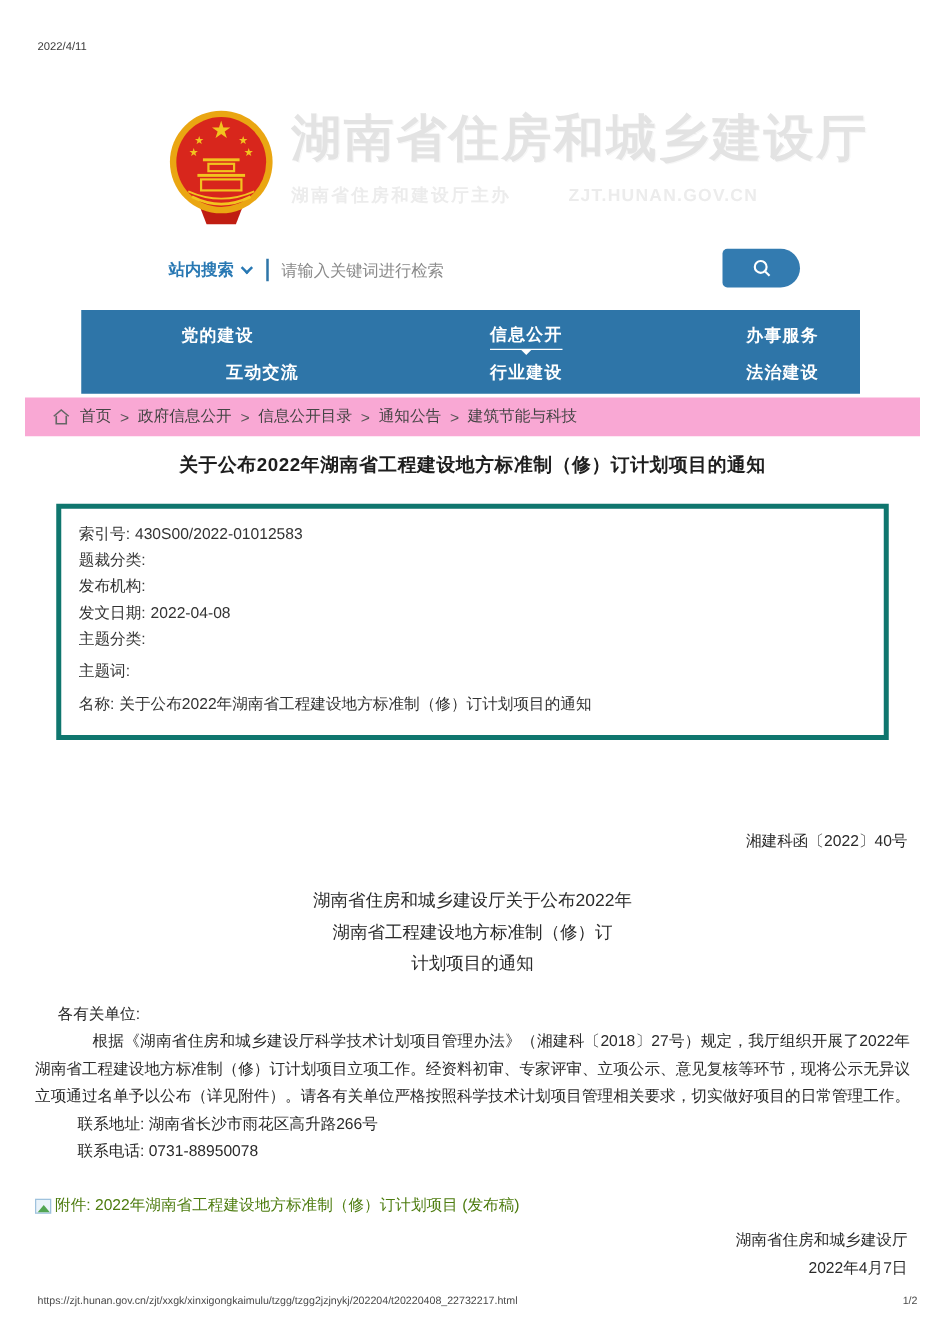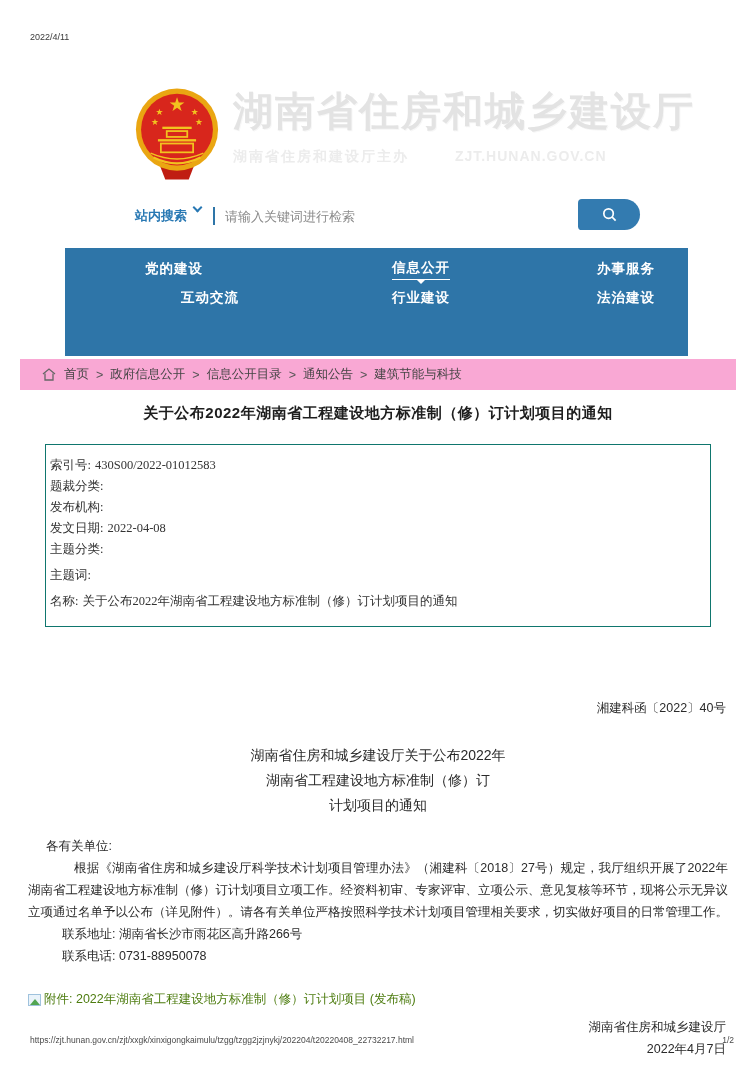--- a/index.html
+++ b/index.html
@@ -17,51 +17,51 @@
   .logo-row { display:flex; align-items:flex-start; margin:56px 0 0 133px; height:97px; }
   .emblem { width:88px; height:96px; flex:0 0 auto; }
   .site-titles { margin:2px 0 0 12px; }
   .site-title {
     font-size:40px; font-weight:bold; letter-spacing:2px; color:#e3e3e3;
     text-shadow:1px 1px 0 #f7f7f7; line-height:46px; white-space:nowrap;
   }
   .site-subtitle-row { margin-top:14px; font-size:14px; font-weight:bold; color:#ececec; letter-spacing:2px; white-space:nowrap; }
   .site-domain { margin-left:40px; letter-spacing:1px; }
   .search-row { position:relative; margin:18px 0 0 135px; width:505px; height:30px; display:flex; align-items:center; }
-  .search-scope { display:flex; cursor:pointer; }
+  .search-scope { display:flex; align-items:center; cursor:pointer; }
   .search-scope-label { font-size:13px; font-weight:bold; color:#2878b3; }
   .chevron-down { width:7px; height:7px; border-right:2px solid #2878b3; border-bottom:2px solid #2878b3; transform:rotate(45deg); margin:-3px 0 0 7px; }
   .search-divider { width:2px; height:18px; background:#2e75a8; margin:0 10px 0 12px; }
   .search-input { border:none; outline:none; font-size:13px; color:#0f172a; width:250px; background:transparent; }
   .search-input::placeholder { color:#8a8a8a; }
   .search-btn {
     position:absolute; right:0; top:-2px; width:62px; height:31px;
     background:#337bb0; border:none; border-radius:4px 16px 16px 4px;
     display:flex; align-items:center; justify-content:center; cursor:pointer;
   }
   
-  .nav { margin:17px 0 0 65px; width:623px; height:108px; background:#2e75a8;
+  .nav { margin:17px 0 0 65px; width:623px; height:67px; background:#2e75a8;
          display:grid; grid-template-columns:248px 204px 171px; grid-auto-rows:29px; padding-top:7px; }
   .nav-item { color:#ffffff; font-size:13.5px; font-weight:bold; letter-spacing:1px; cursor:pointer; display:flex; align-items:center; }
   .nav-item .lbl { position:relative; padding-bottom:2px; }
   .nav-col1 { padding-left:80px; }
   .nav-col2 { padding-left:116px; }
   .nav-col3 { padding-left:79px; }
   .nav-item.active .lbl { border-bottom:1px solid #ffffff; }
   .active-caret { position:absolute; left:50%; bottom:-5px; margin-left:-4px; width:0; height:0;
     border-left:4px solid transparent; border-right:4px solid transparent; border-top:4px solid #ffffff; }
   
   .breadcrumb { margin:3px 0 0 20px; width:716px; height:31px; background:#f9a8d4;
     display:flex; align-items:center; padding-left:22px; font-size:12.5px; color:#444; }
   .home-icon { margin-right:8px; display:flex; }
   .crumb { cursor:pointer; }
   .crumb-sep { margin:0 7px; color:#555; }
   
   .article-title { margin-top:14px; text-align:center; font-size:15px; font-weight:bold; color:#1e1e1e; letter-spacing:0.5px; }
-  .meta-box { margin:21px 45px 0 45px; border:1px solid #0f766e; padding:10px 14px 14px 4px; font-size:12.5px; color:#333;font-family:Liberation Serif, serif; }
+  .meta-box { margin:21px 45px 0 45px; border:4px solid #0f766e; padding:10px 14px 14px 14px; font-size:12.5px; color:#333; }
   .meta-row { line-height:21px; }
   .meta-row.gap { margin-top:5px; }
   .meta-label { color:#333; }
   .meta-value { margin-left:4px; }
   .doc-number { margin:73px 30px 0 0; text-align:right; font-size:12.5px; color:#2a2a2a; }
   .center-heading { margin-top:26px; text-align:center; font-size:14px; color:#2a2a2a; line-height:25px; }
   .body-text { margin:17px 28px 0 28px; font-size:12.5px; color:#2a2a2a; line-height:22px; }
   .salutation { padding-left:18px; }
   .paragraph { text-indent:46px; text-align:justify; }
   .contact { padding-left:34px; }

